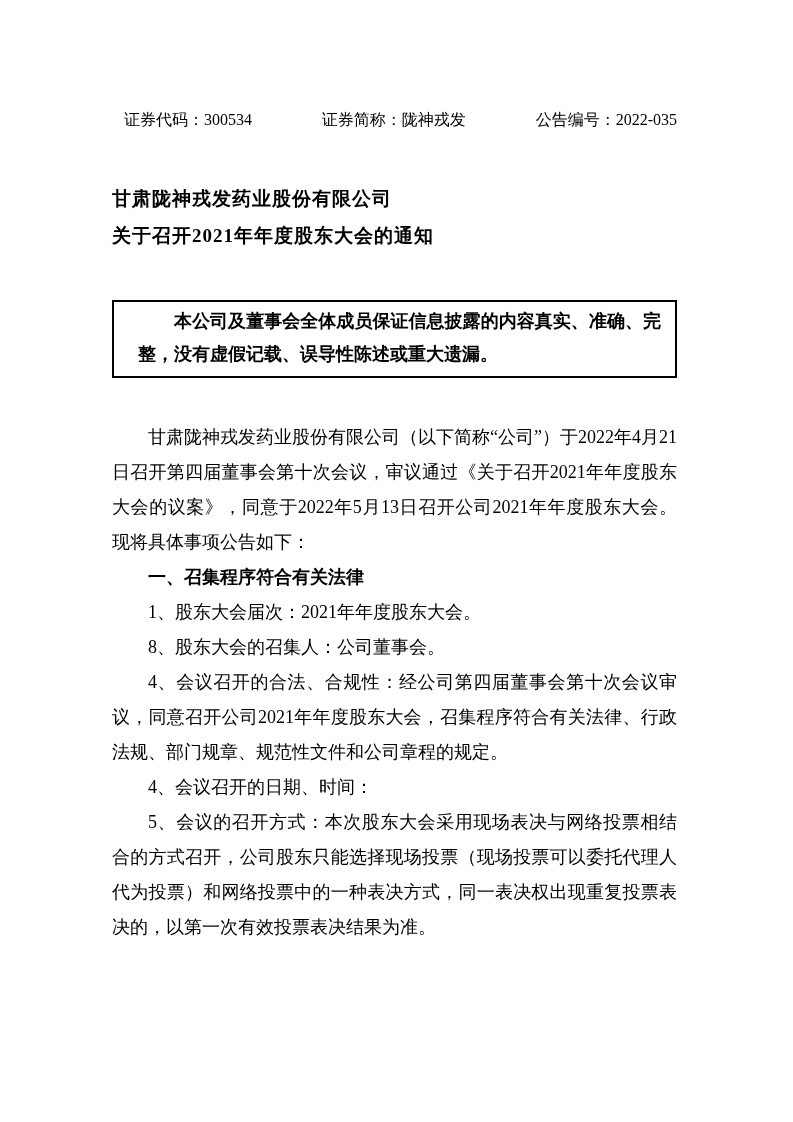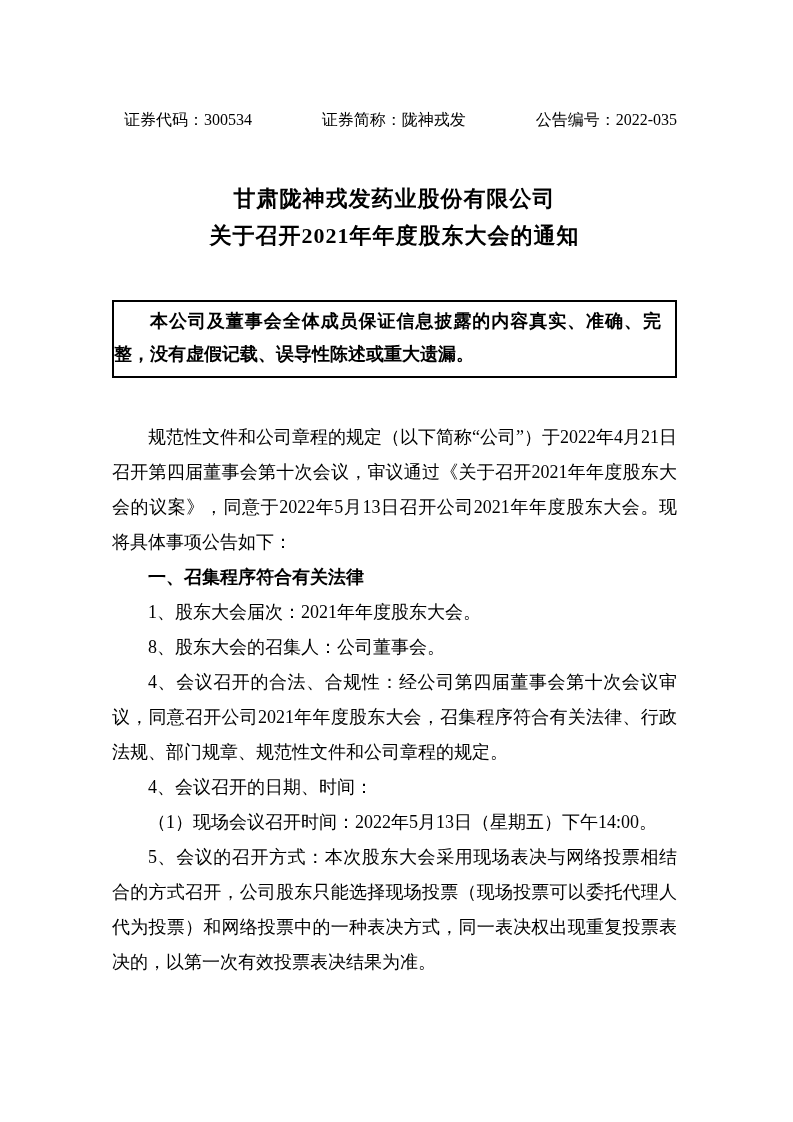--- a/index.html
+++ b/index.html
@@ -19,30 +19,29 @@
     display: flex;
     justify-content: space-between;
     align-items: baseline;
     font-size: 16px;
     line-height: 24px;
     padding-left: 12px;
     white-space: nowrap;
   }
   .title-block { margin-top: 48px; }
   .title-line {
-    font-size: 22px;
+    font-size: 19px;
     font-weight: 700;
-    text-align: center;
     line-height: 37px;
     letter-spacing: 1px;
   }
   .disclaimer-box {
     margin-top: 46px;
     border: 2px solid #000000;
-    padding: 3px 14px 5px 0;
+    padding: 3px 14px 5px 24px;
     font-size: 18px;
     font-weight: 700;
     line-height: 33px;
     text-indent: 2em;
     text-align: justify;
   }
   .doc-body {
     margin-top: 42px;
     font-size: 18px;
     line-height: 35px;
@@ -69,24 +68,23 @@
   <div class="title-block">
     <div class="title-line">甘肃陇神戎发药业股份有限公司</div>
     <div class="title-line">关于召开2021年年度股东大会的通知</div>
   </div>
 
   <div class="disclaimer-box">
     <span>本公司及董事会全体成员保证信息披露的内容真实、准确、完整，没有虚假记载、误导性陈述或重大遗漏。</span>
   </div>
 
   <div class="doc-body">
-    <p>规范性文件和公司章程的规定（以下简称“公司”）于2022年4月21日召开第四届董事会第十次会议，审议通过《关于召开2021年年度股东大会的议案》，同意于2022年5月13日召开公司2021年年度股东大会。现将具体事项公告如下：</p>
+    <p>甘肃陇神戎发药业股份有限公司（以下简称“公司”）于2022年4月21日召开第四届董事会第十次会议，审议通过《关于召开2021年年度股东大会的议案》，同意于2022年5月13日召开公司2021年年度股东大会。现将具体事项公告如下：</p>
     <p class="section-heading">一、召集程序符合有关法律</p>
     <p>1、股东大会届次：2021年年度股东大会。</p>
     <p>8、股东大会的召集人：公司董事会。</p>
     <p>4、会议召开的合法、合规性：经公司第四届董事会第十次会议审议，同意召开公司2021年年度股东大会，召集程序符合有关法律、行政法规、部门规章、规范性文件和公司章程的规定。</p>
     <p>4、会议召开的日期、时间：</p>
-    <p>（1）现场会议召开时间：2022年5月13日（星期五）下午14:00。</p>
     <p>5、会议的召开方式：本次股东大会采用现场表决与网络投票相结合的方式召开，公司股东只能选择现场投票（现场投票可以委托代理人代为投票）和网络投票中的一种表决方式，同一表决权出现重复投票表决的，以第一次有效投票表决结果为准。</p>
 
   </div>
 
 </div>
 
 </body></html>

